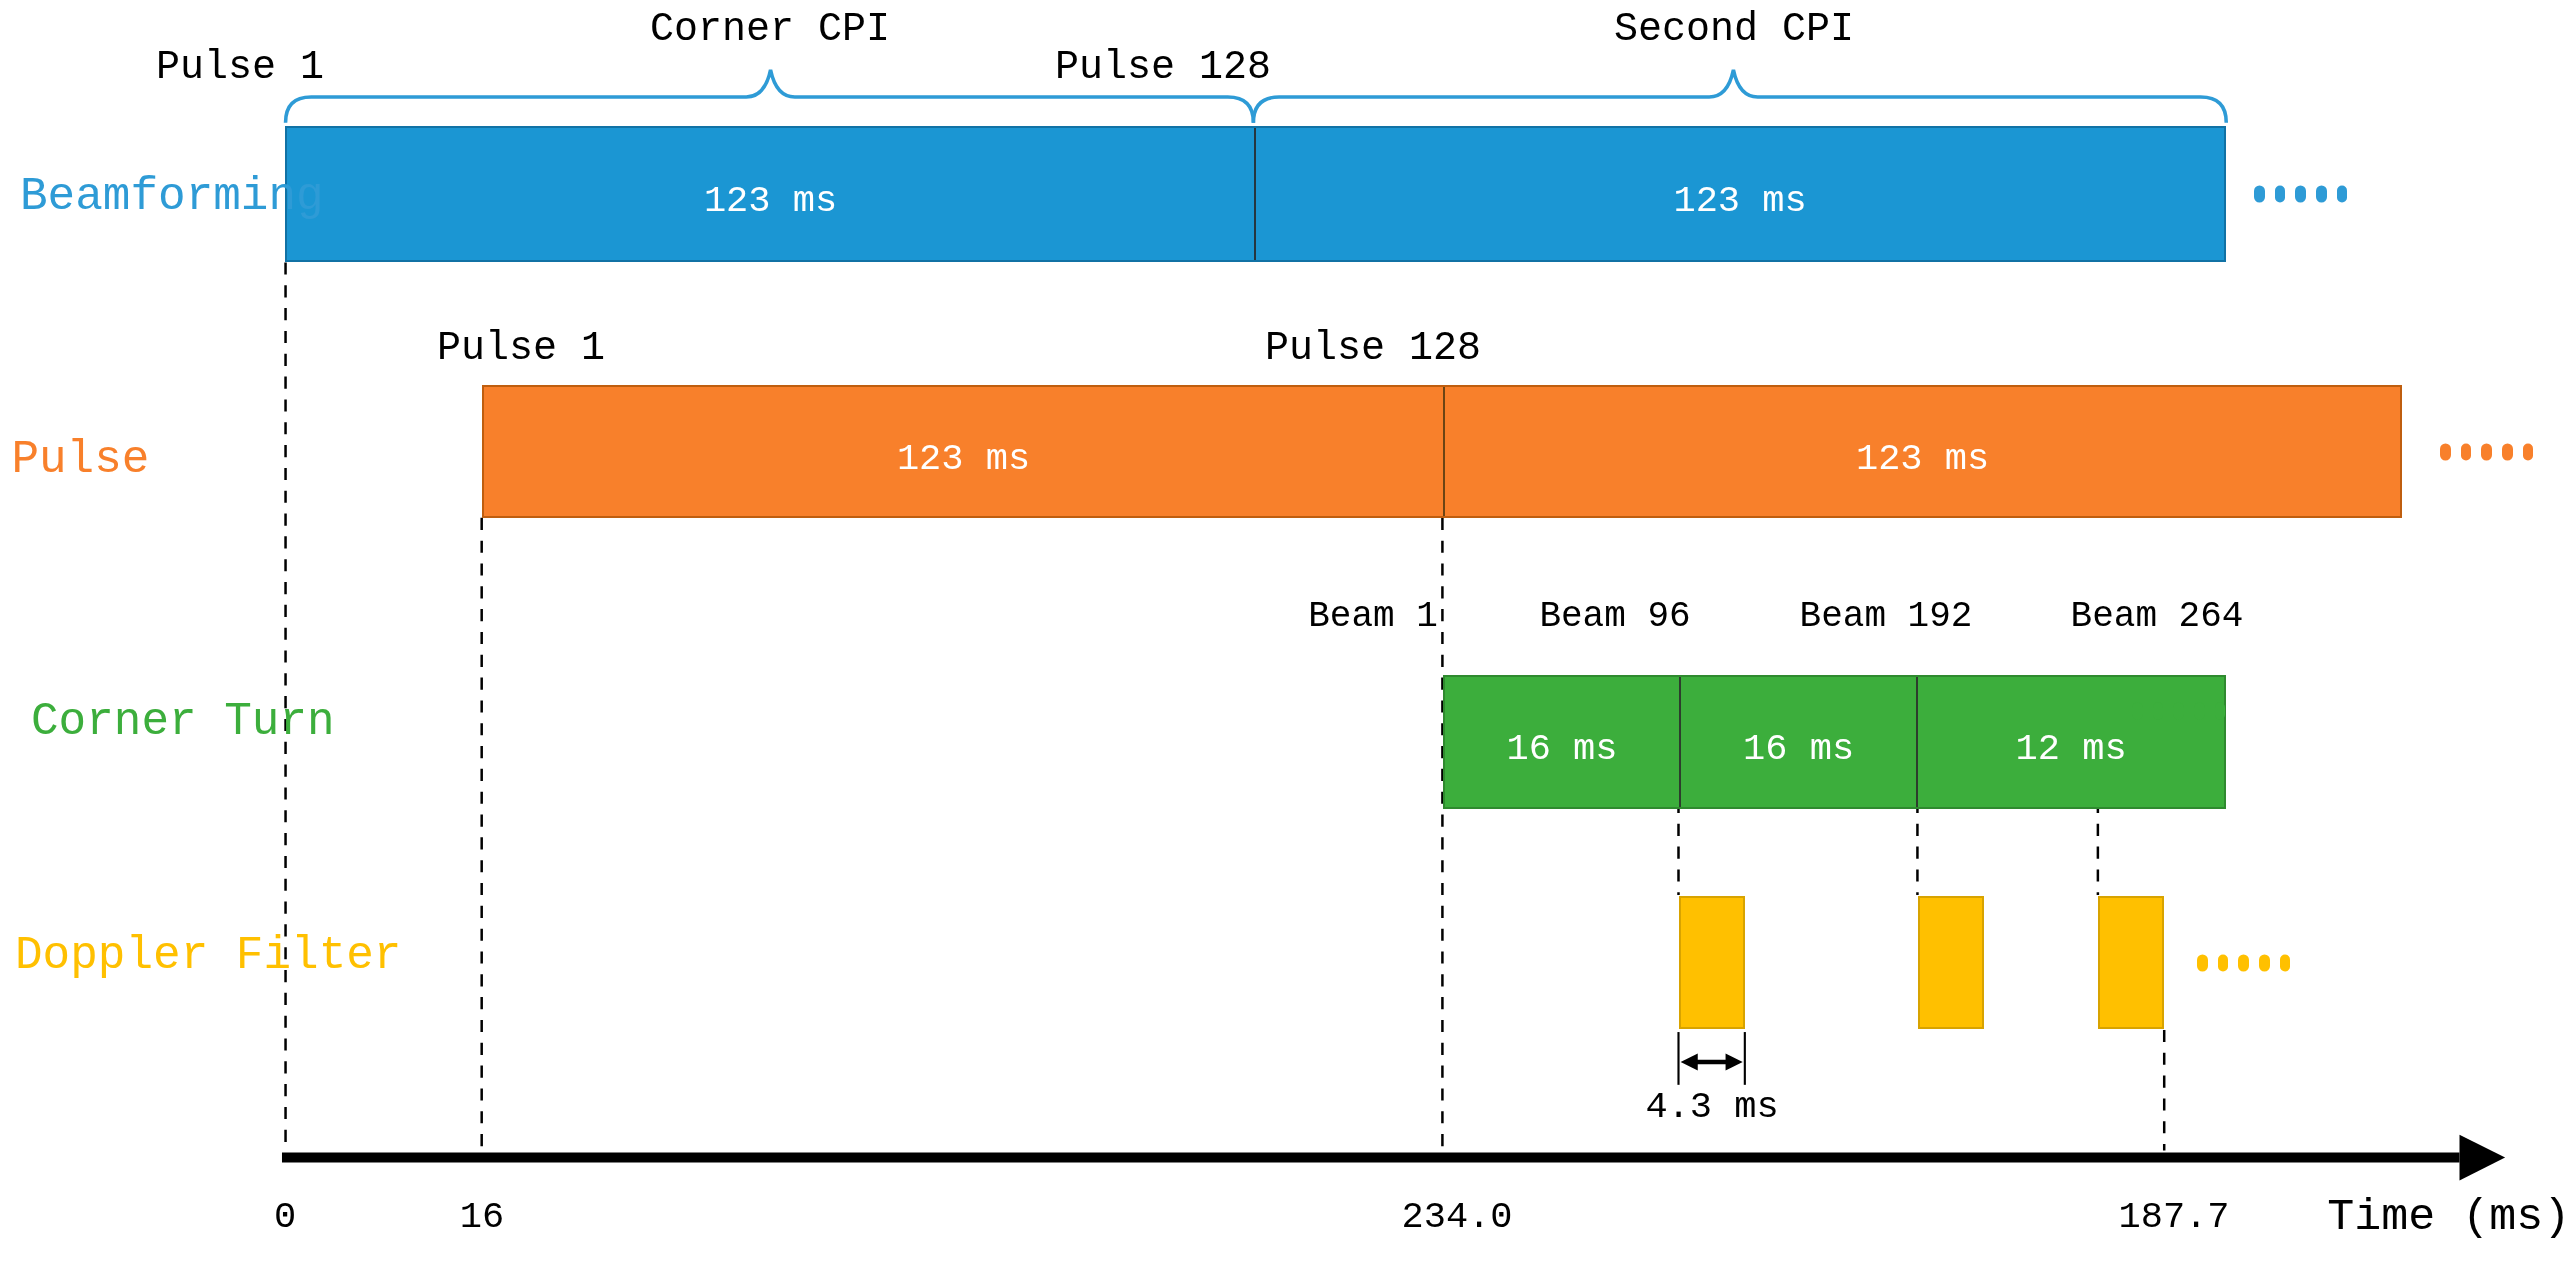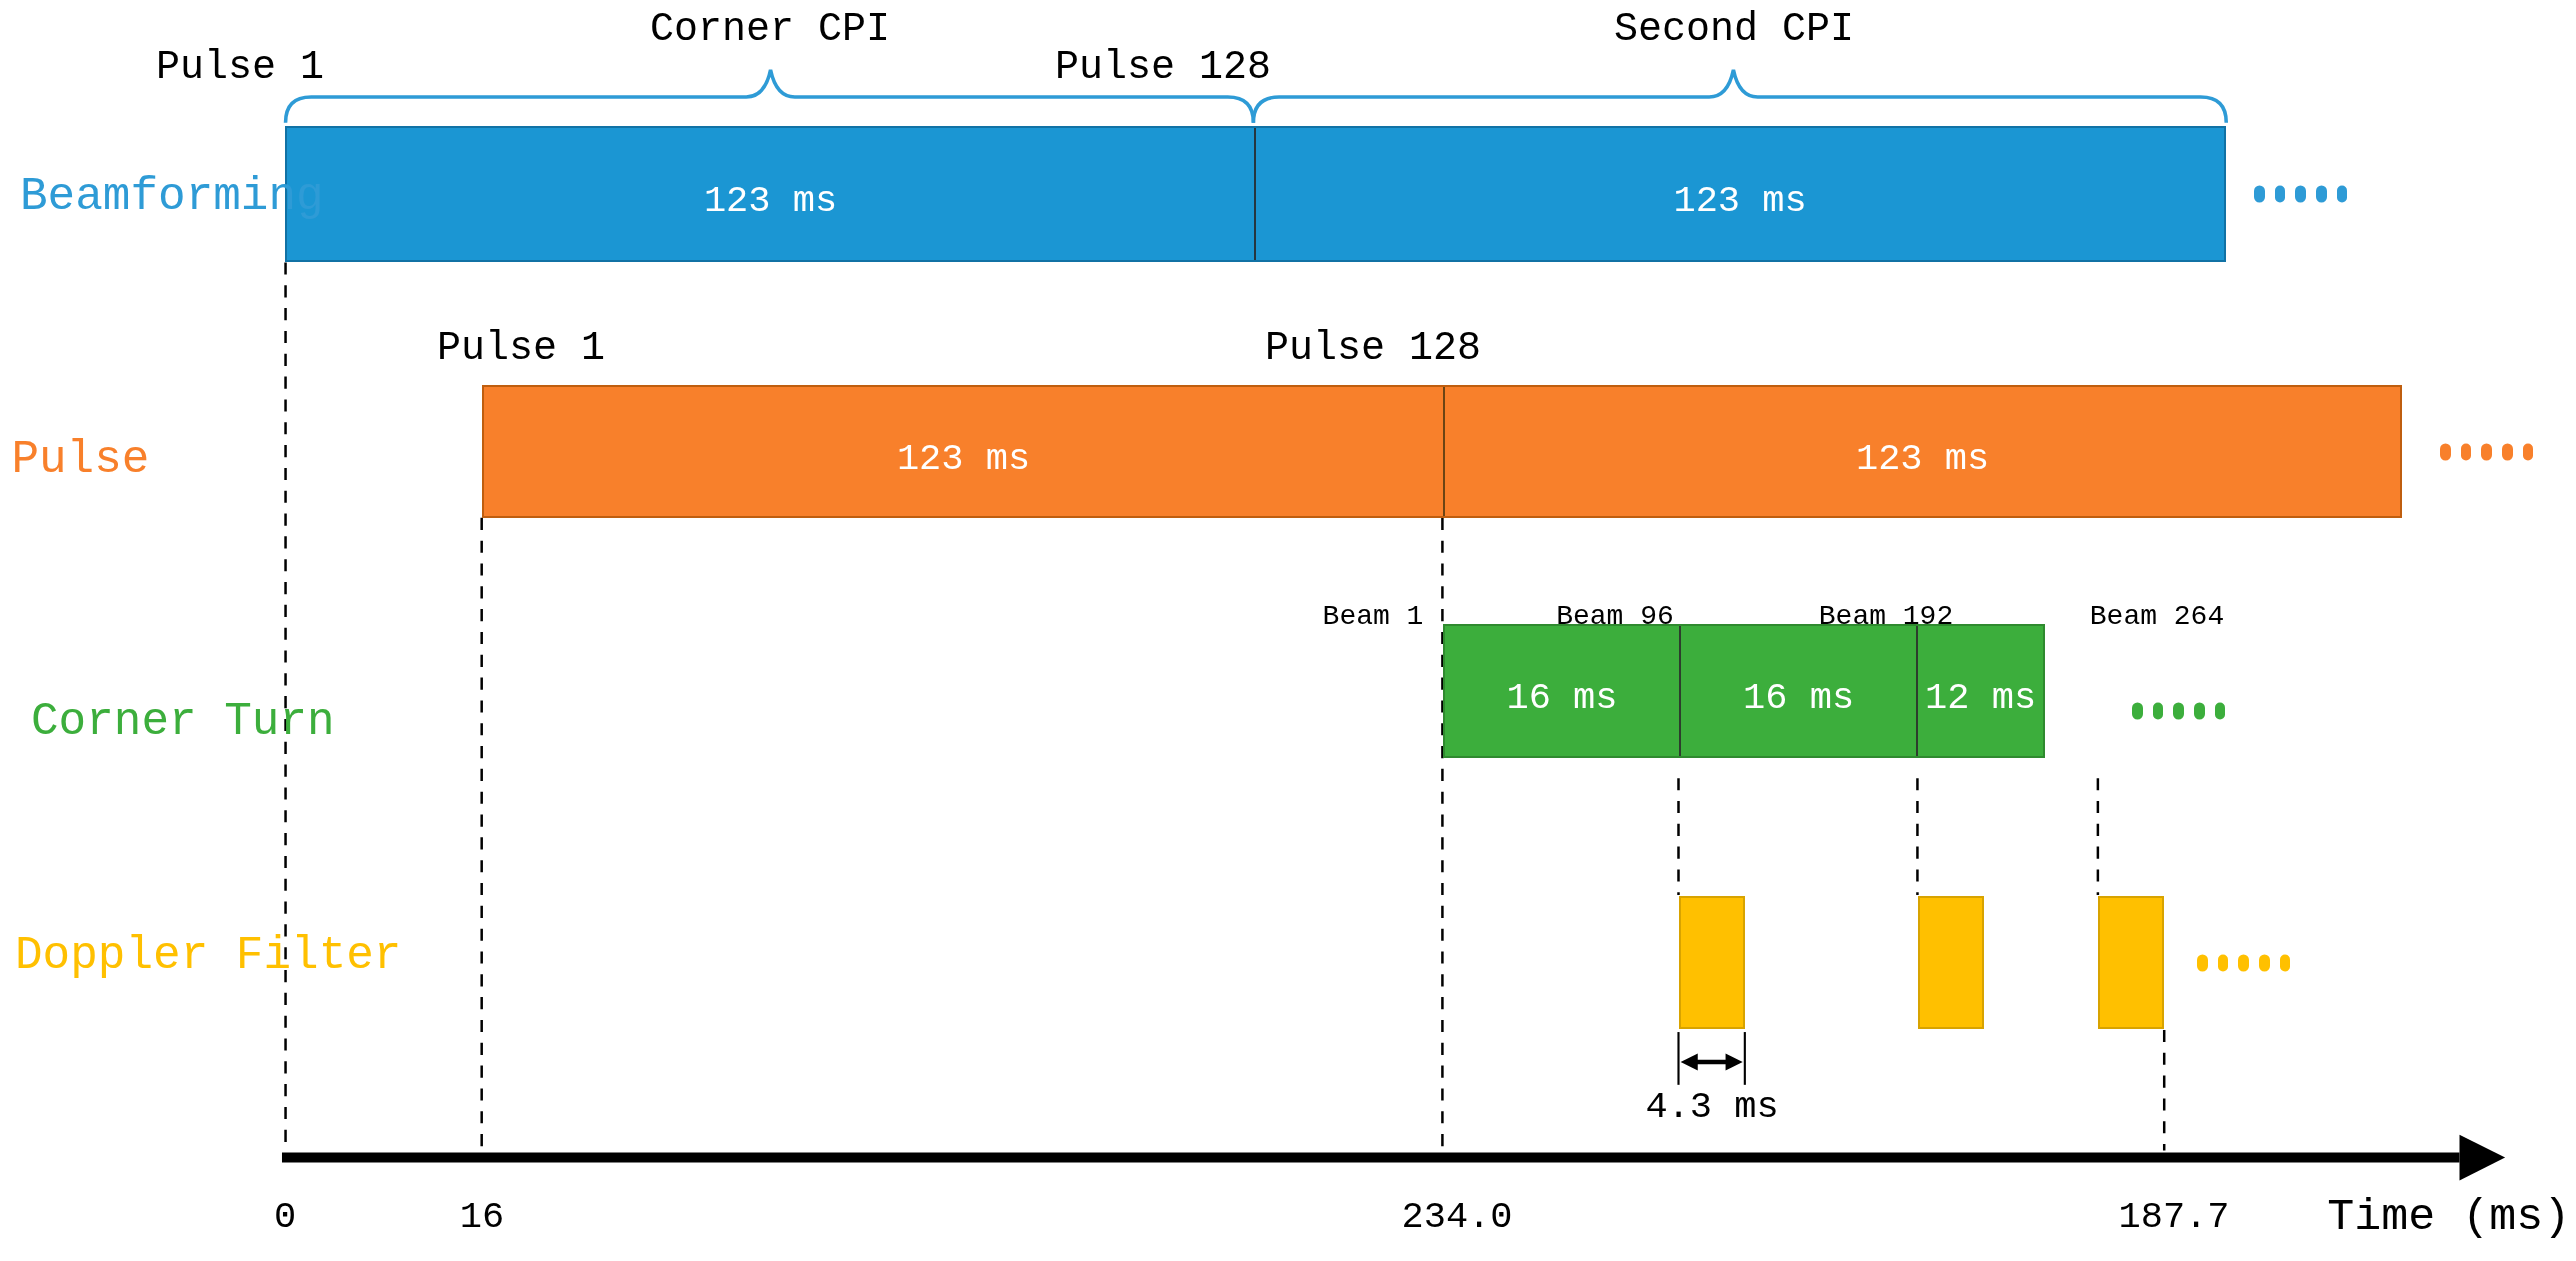--- a/index.html
+++ b/index.html
@@ -9,29 +9,29 @@
   .lbl{position:absolute;z-index:3;white-space:nowrap;}
   .c{transform:translate(-50%,-50%);text-align:center;}
   .top-lbl{font-size:40px;}
   .axis-lbl{font-size:37px;}
   .row-lbl{font-size:46px;transform:translateY(-50%);}
   .bar{position:absolute;z-index:2;display:flex;box-sizing:border-box;}
   .bar .seg{display:flex;align-items:center;justify-content:center;height:100%;}
   .bar .seg span{color:#fff;font-size:37px;white-space:nowrap;margin-top:14px;}
   .blue-bar{left:285px;top:126px;width:1941px;height:136px;background:#1B96D3;border:2.9px solid #1172A5;}
   .orange-bar{left:482px;top:385px;width:1920px;height:133px;background:#F8802B;border:2.9px solid #BF5E0F;}
-  .green-bar{left:1443px;top:624px;width:602px;height:134px;background:#3CAE3C;border:2.9px solid #2F8A2F;}
+  .green-bar{left:1443px;top:675px;width:783px;height:134px;background:#3CAE3C;border:2.9px solid #2F8A2F;}
   .gold-bar{position:absolute;z-index:2;top:896px;width:66px;height:133px;background:#FFC000;border:2.9px solid #D8A300;box-sizing:border-box;}
   .vdiv{width:2.1px;height:100%;background:#26363f;}
   .vdiv.o{background:#6b4414;}
   .vdiv.g{background:#2d3d2d;}
   .dots{position:absolute;z-index:2;display:flex;gap:10px;transform:translateY(-50%);}
   .dot{width:10.7px;height:17px;border-radius:5.7px;}
   .seg-sm span{font-size:34px;}
-  .beam-lbl{font-size:28px;}
+  .beam-lbl{font-size:36px;}
   .dim-lbl{font-size:37px;}
 </style>
 </head>
 <body>
 
 <div class="canvas">
 
   <svg class="overlay" width="2576" height="1261" viewBox="0 0 3611 1768">
 
     <path d="M400,172 Q400,136 436,136 L1046,136 Q1072,136 1080,98 Q1088,136 1114,136 L1721,136 Q1757,136 1757,172" fill="none" stroke="#2E9BD6" stroke-width="5"></path>

